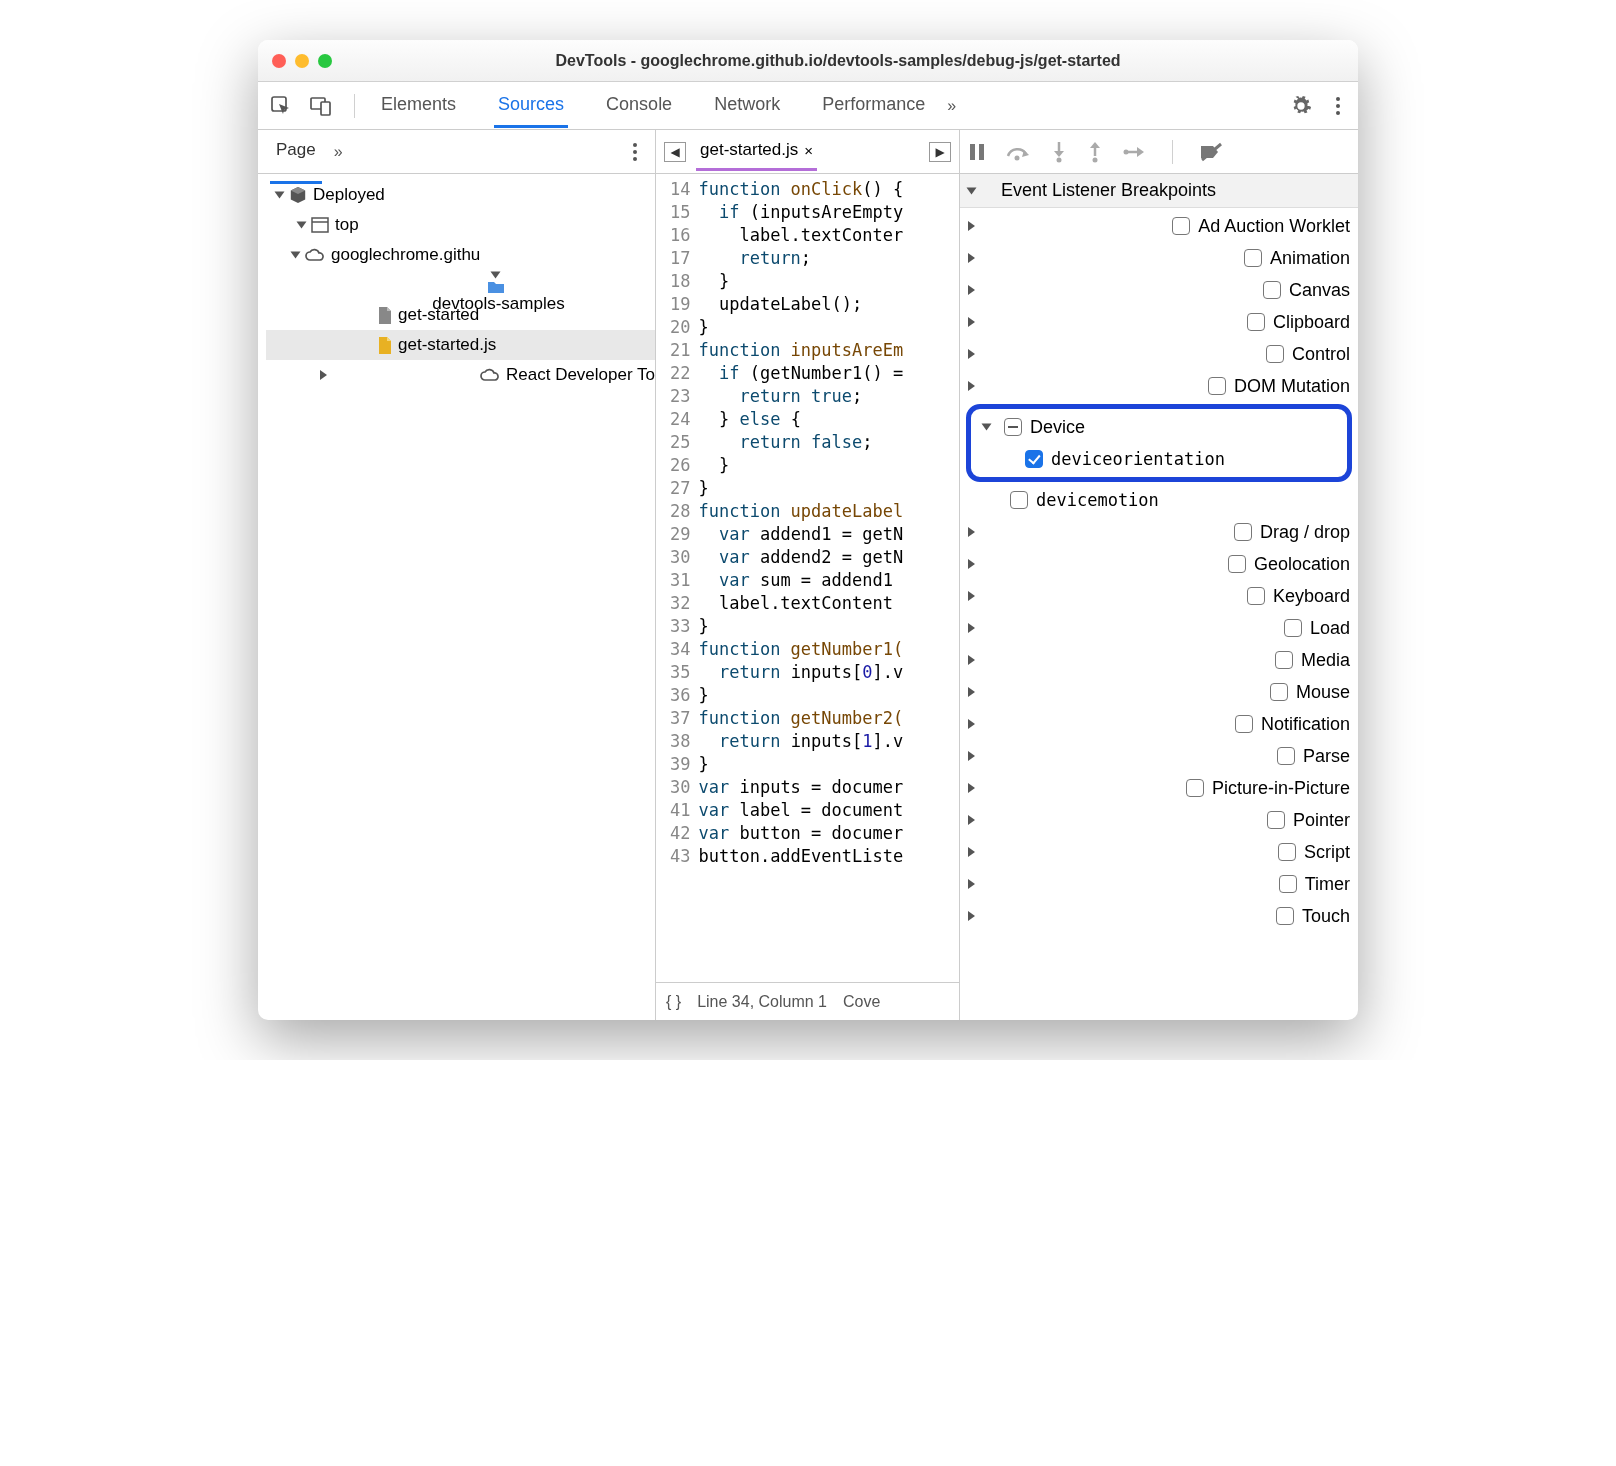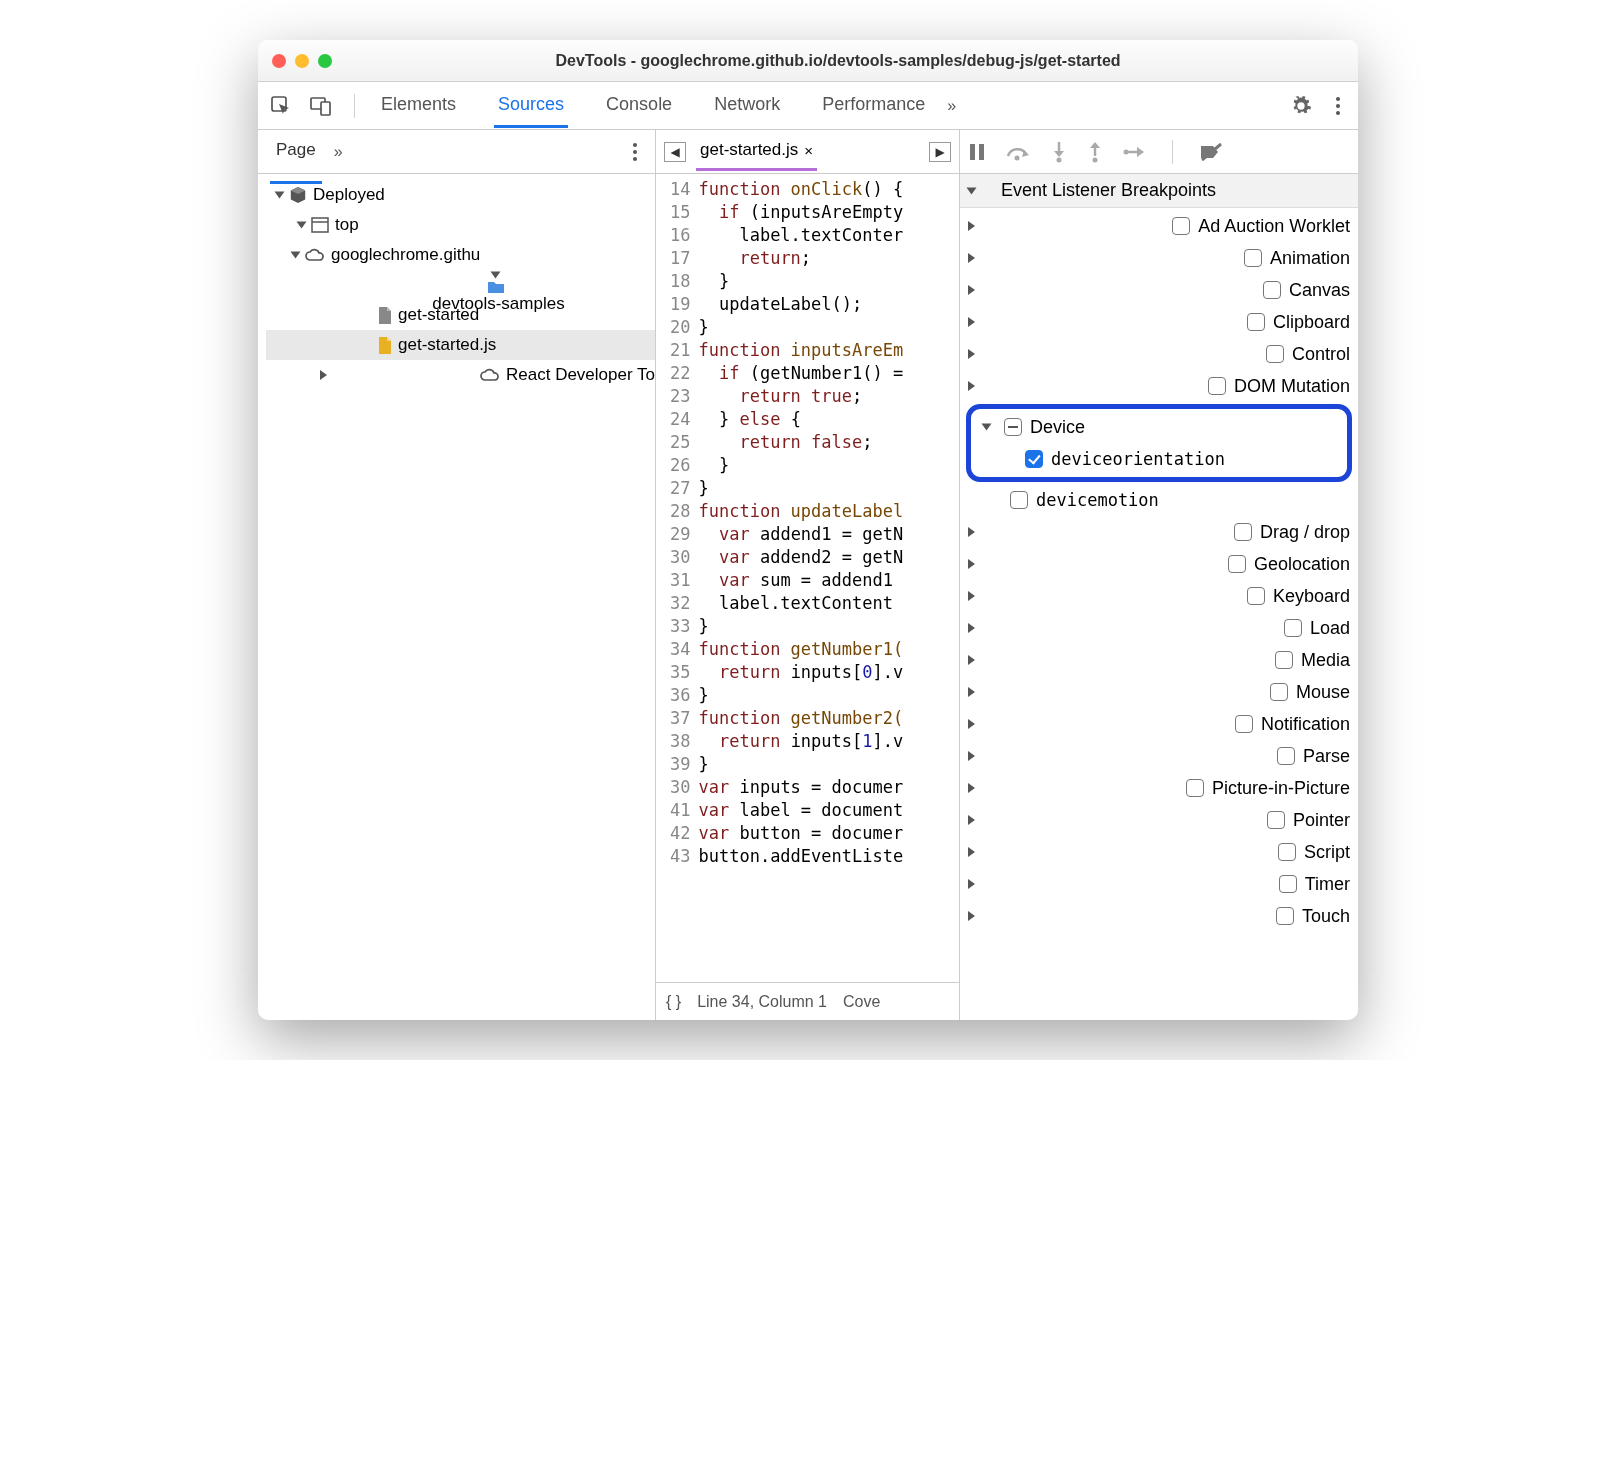--- a/index.html
+++ b/index.html
@@ -31,21 +31,21 @@
 .tri.right { transform: none; }
 .ticon { margin-right: 6px; display: inline-flex; }
 .editor { width: 304px; border-right: 1px solid #ccc; display: flex; flex-direction: column; overflow: hidden; }
 .etabs { display: flex; align-items: center; height: 44px; border-bottom: 1px solid #ccc; padding: 0 8px; gap: 10px; }
 .navbox { border: 1px solid #999; width: 22px; height: 20px; display: flex; align-items: center; justify-content: center; font-size: 12px; color: #333; }
 .etab { font-size: 17px; display: flex; align-items: center; gap: 6px; padding: 8px 4px; border-bottom: 3px solid #b46ed8; }
 .etab .x { font-size: 15px; }
 .code { flex: 1; display: flex; font-family: Menlo, Consolas, monospace; font-size: 17px; line-height: 23px; overflow: hidden; }
 .gutter { text-align: right; color: #888; padding: 4px 8px 4px 14px; }
 .src { padding: 4px 0; white-space: pre; }
-.kw { color: #7f1d1d; } .fn { color: #774705; } .num { color: #1a1aa6; }
+.kw { color: #0c4a6e; } .fn { color: #774705; } .num { color: #1a1aa6; }
 .status { height: 38px; border-top: 1px solid #ccc; display: flex; align-items: center; gap: 16px; padding: 0 10px; color: #555; font-size: 16px; }
 .right { flex: 1; display: flex; flex-direction: column; }
 .dbg-toolbar { display: flex; align-items: center; height: 44px; border-bottom: 1px solid #ccc; padding: 0 10px; gap: 22px; }
 .dbg-ic { color: #777; font-size: 18px; position: relative; }
 .dbg-ic svg { display: block; }
 .evpanel { flex: 1; overflow: hidden; font-size: 18px; }
 .evhead { display: flex; align-items: center; height: 34px; background: #f2f2f2; border-bottom: 1px solid #ddd; padding: 0 8px; gap: 20px; }
 .evlist { padding: 2px 0; }
 .evrow { display: flex; align-items: center; height: 32px; padding: 0 8px; gap: 8px; }
 .evrow.child { padding-left: 50px; font-family: Menlo, monospace; font-size: 17px; }

